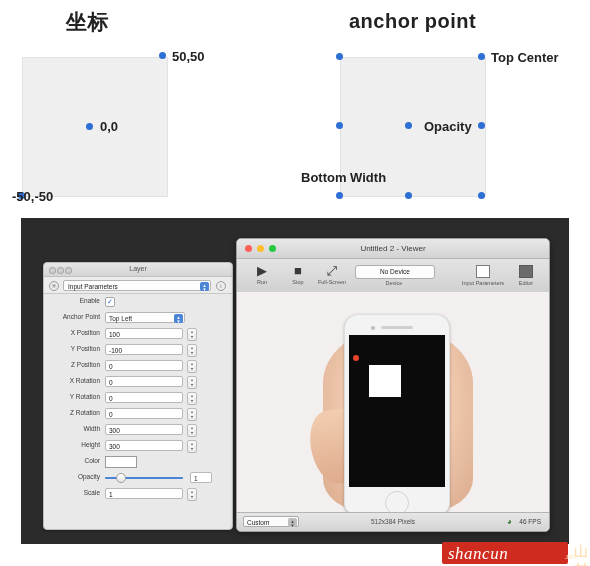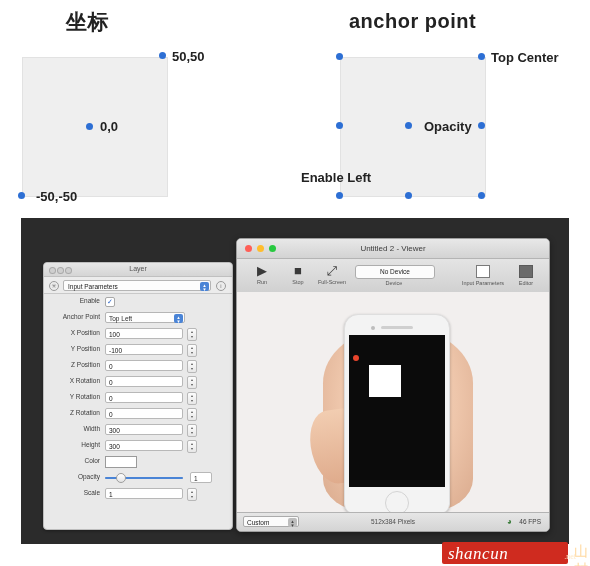--- a/index.html
+++ b/index.html
@@ -500,34 +500,34 @@
 
   <div class="diag-title" id="title-left">坐标</div>
   <div class="diag-title" id="title-right">anchor point</div>
 
   <div class="gray-box" id="box-left"></div>
   <div class="dot" style="left:159px; top:52px;"></div>
   <div class="dot" style="left:86px; top:123px;"></div>
   <div class="dot" style="left:18px; top:192px;"></div>
   <div class="diag-label" style="left:172px; top:49px;text-align:center;">50,50</div>
   <div class="diag-label" style="left:100px; top:119px;">0,0</div>
-  <div class="diag-label" style="left:36px; top:189px;">-50,-50</div>
+  <div class="diag-label" style="left:12px; top:189px;">-50,-50</div>
 
   <div class="gray-box" id="box-right"></div>
   <div class="dot" style="left:336px; top:53px;"></div>
   <div class="dot" style="left:478px; top:53px;"></div>
   <div class="dot" style="left:336px; top:122px;"></div>
   <div class="dot" style="left:405px; top:122px;"></div>
   <div class="dot" style="left:478px; top:122px;"></div>
   <div class="dot" style="left:336px; top:192px;"></div>
   <div class="dot" style="left:405px; top:192px;"></div>
   <div class="dot" style="left:478px; top:192px;"></div>
   <div class="diag-label" style="left:491px; top:50px;">Top Center</div>
   <div class="diag-label" style="left:424px; top:119px;">Opacity</div>
-  <div class="diag-label" style="left:301px; top:170px;">Enable Left</div>
+  <div class="diag-label" style="left:301px; top:170px;">Bottom Width</div>
 </div>
 
 <div id="app-shot">
 
   <div id="layer-panel">
     <div id="layer-titlebar">
       <div class="win-dot" id="lw-d1"></div>
       <div class="win-dot" id="lw-d2"></div>
       <div class="win-dot" id="lw-d3"></div>
       <div id="layer-title">Layer</div>

